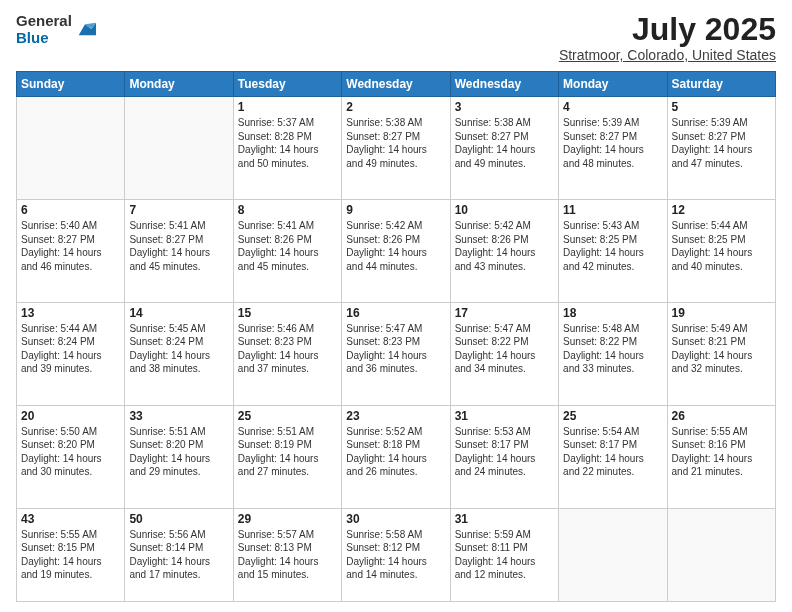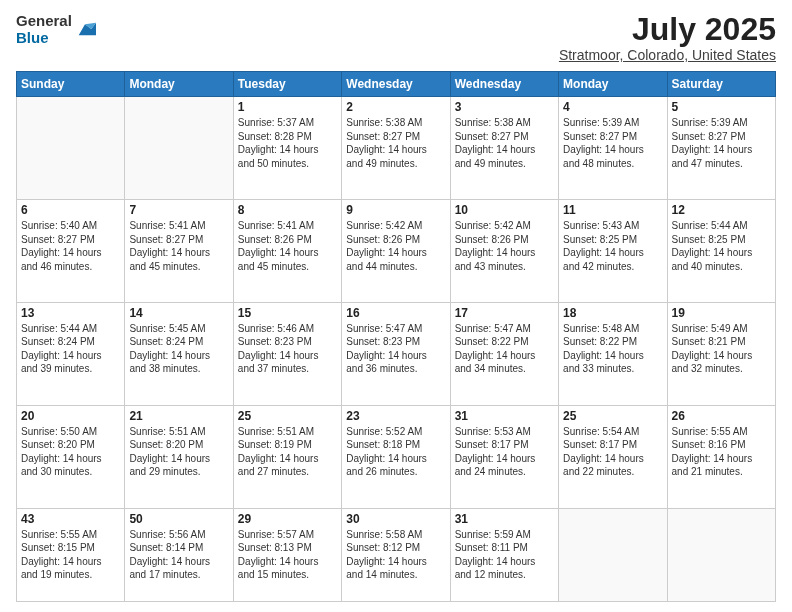--- a/index.html
+++ b/index.html
@@ -219,21 +219,21 @@
             <span class="day-num">19</span>
             <div class="day-info">Sunrise: 5:49 AM<br>Sunset: 8:21 PM<br>Daylight: 14 hours and 32 minutes.</div>
           </td>
         </tr>
         <tr>
           <td>
             <span class="day-num">20</span>
             <div class="day-info">Sunrise: 5:50 AM<br>Sunset: 8:20 PM<br>Daylight: 14 hours and 30 minutes.</div>
           </td>
           <td>
-            <span class="day-num">21</span>
+            <span class="day-num">33</span>
             <div class="day-info">Sunrise: 5:51 AM<br>Sunset: 8:20 PM<br>Daylight: 14 hours and 29 minutes.</div>
           </td>
           <td>
             <span class="day-num">25</span>
             <div class="day-info">Sunrise: 5:51 AM<br>Sunset: 8:19 PM<br>Daylight: 14 hours and 27 minutes.</div>
           </td>
           <td>
             <span class="day-num">23</span>
             <div class="day-info">Sunrise: 5:52 AM<br>Sunset: 8:18 PM<br>Daylight: 14 hours and 26 minutes.</div>
           </td>

